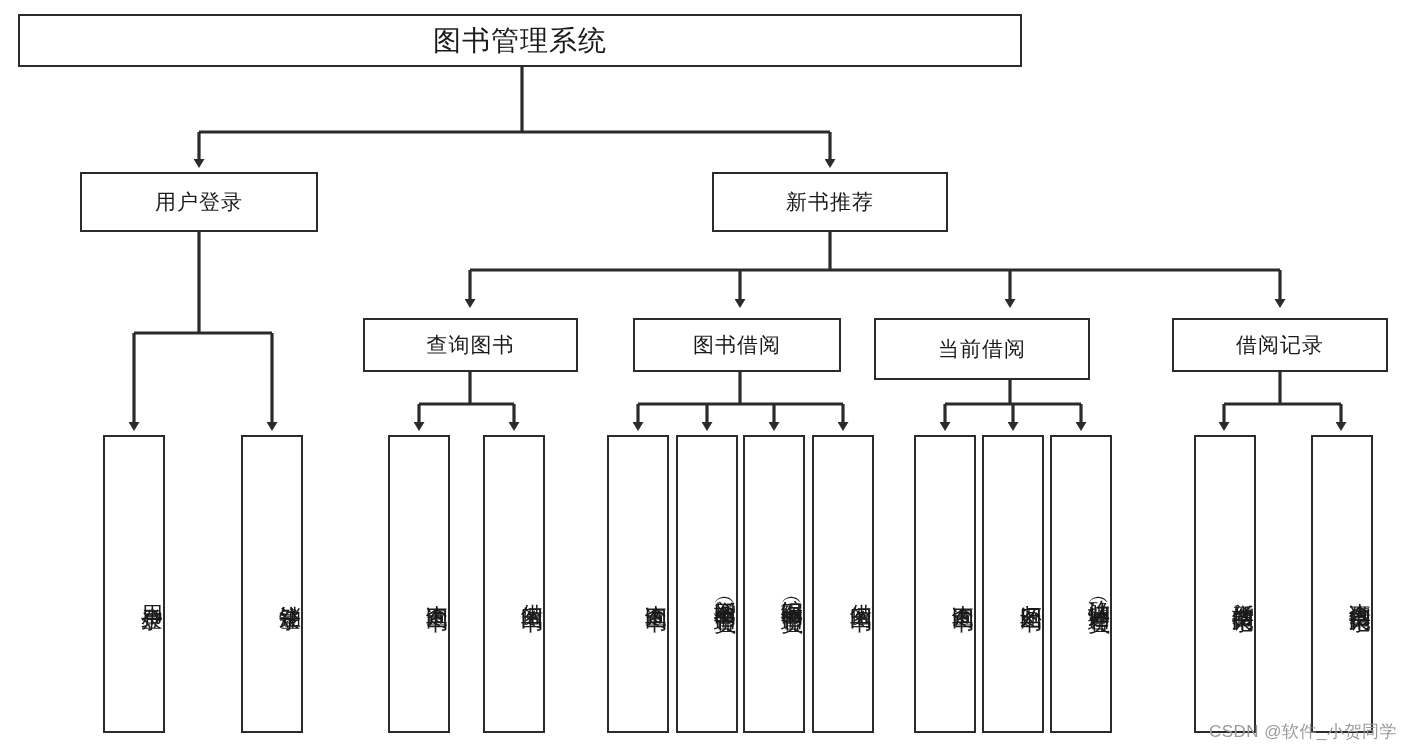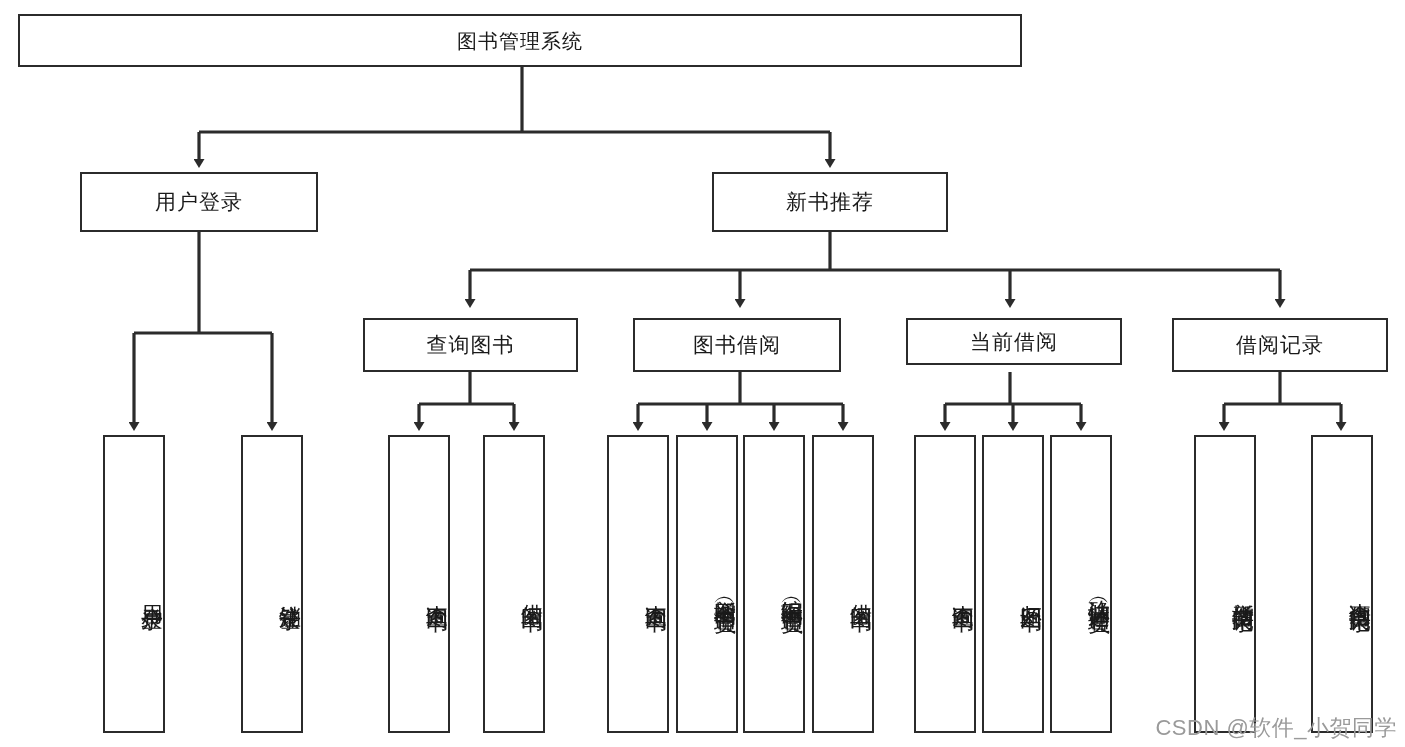--- a/index.html
+++ b/index.html
@@ -37,41 +37,41 @@
     align-items: center;
     justify-content: center;
     color: #1a1a1a;
   }
   .node.horiz {
     font-size: 21px;
     letter-spacing: 1px;
     line-height: 1.2;
   }
   .node.root {
-    font-size: 20px;
+    font-size: 28px;
   }
   .node.vert {
     writing-mode: vertical-rl;
     text-orientation: upright;
     font-size: 22px;
     letter-spacing: 2px;
     padding-top: 14px;
     align-items: flex-start;
     justify-content: center;
     line-height: 1;
   }
   .node .label {
     display: block;
     white-space: nowrap;
   }
   .watermark {
     position: absolute;
     right: 8px;
     bottom: 4px;
-    font-size: 22px;
+    font-size: 17px;
     color: #9a9a9a;
     letter-spacing: 0.5px;
     white-space: nowrap;
   }
 </style>
 </head>
 <body>
 
 <div id="diagram-root">
 
@@ -135,21 +135,21 @@
   <div class="node horiz" style="left:712px; top:172px; width:236px; height:60px;">
     <span class="label">新书推荐</span>
   </div>
 
   <div class="node horiz" style="left:363px; top:318px; width:215px; height:54px;">
     <span class="label">查询图书</span>
   </div>
   <div class="node horiz" style="left:633px; top:318px; width:208px; height:54px;">
     <span class="label">图书借阅</span>
   </div>
-  <div class="node horiz" style="left:906px; top:318px; width:216px; height:47px;">
+  <div class="node horiz" style="left:874px; top:318px; width:216px; height:62px;">
     <span class="label">当前借阅</span>
   </div>
   <div class="node horiz" style="left:1172px; top:318px; width:216px; height:54px;align-items:center;">
     <span class="label">借阅记录</span>
   </div>
 
   <div class="node vert" style="left:103px; top:435px; width:62px; height:298px;">
     <span class="label">用户登录</span>
   </div>
   <div class="node vert" style="left:241px; top:435px; width:62px; height:298px;">

